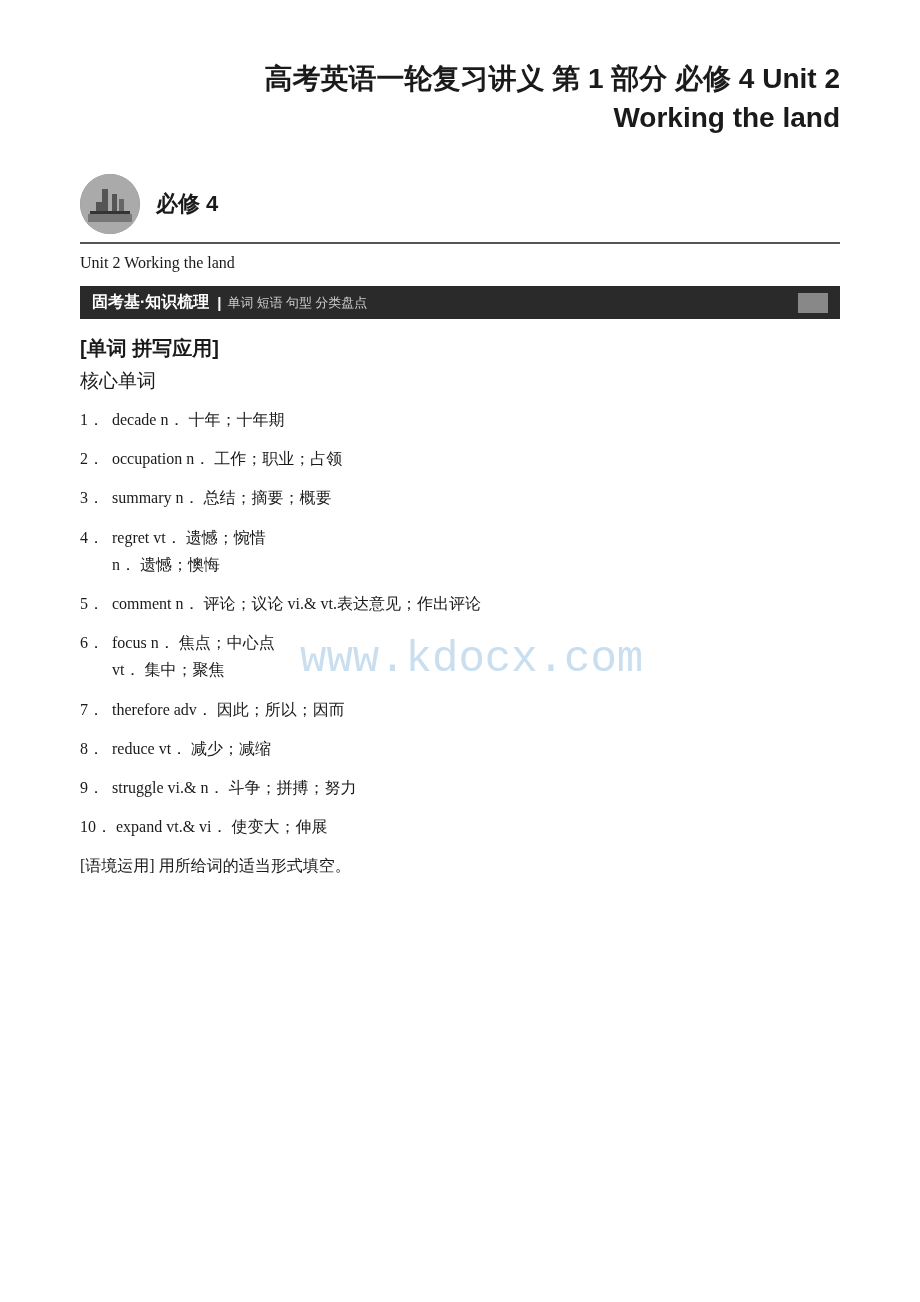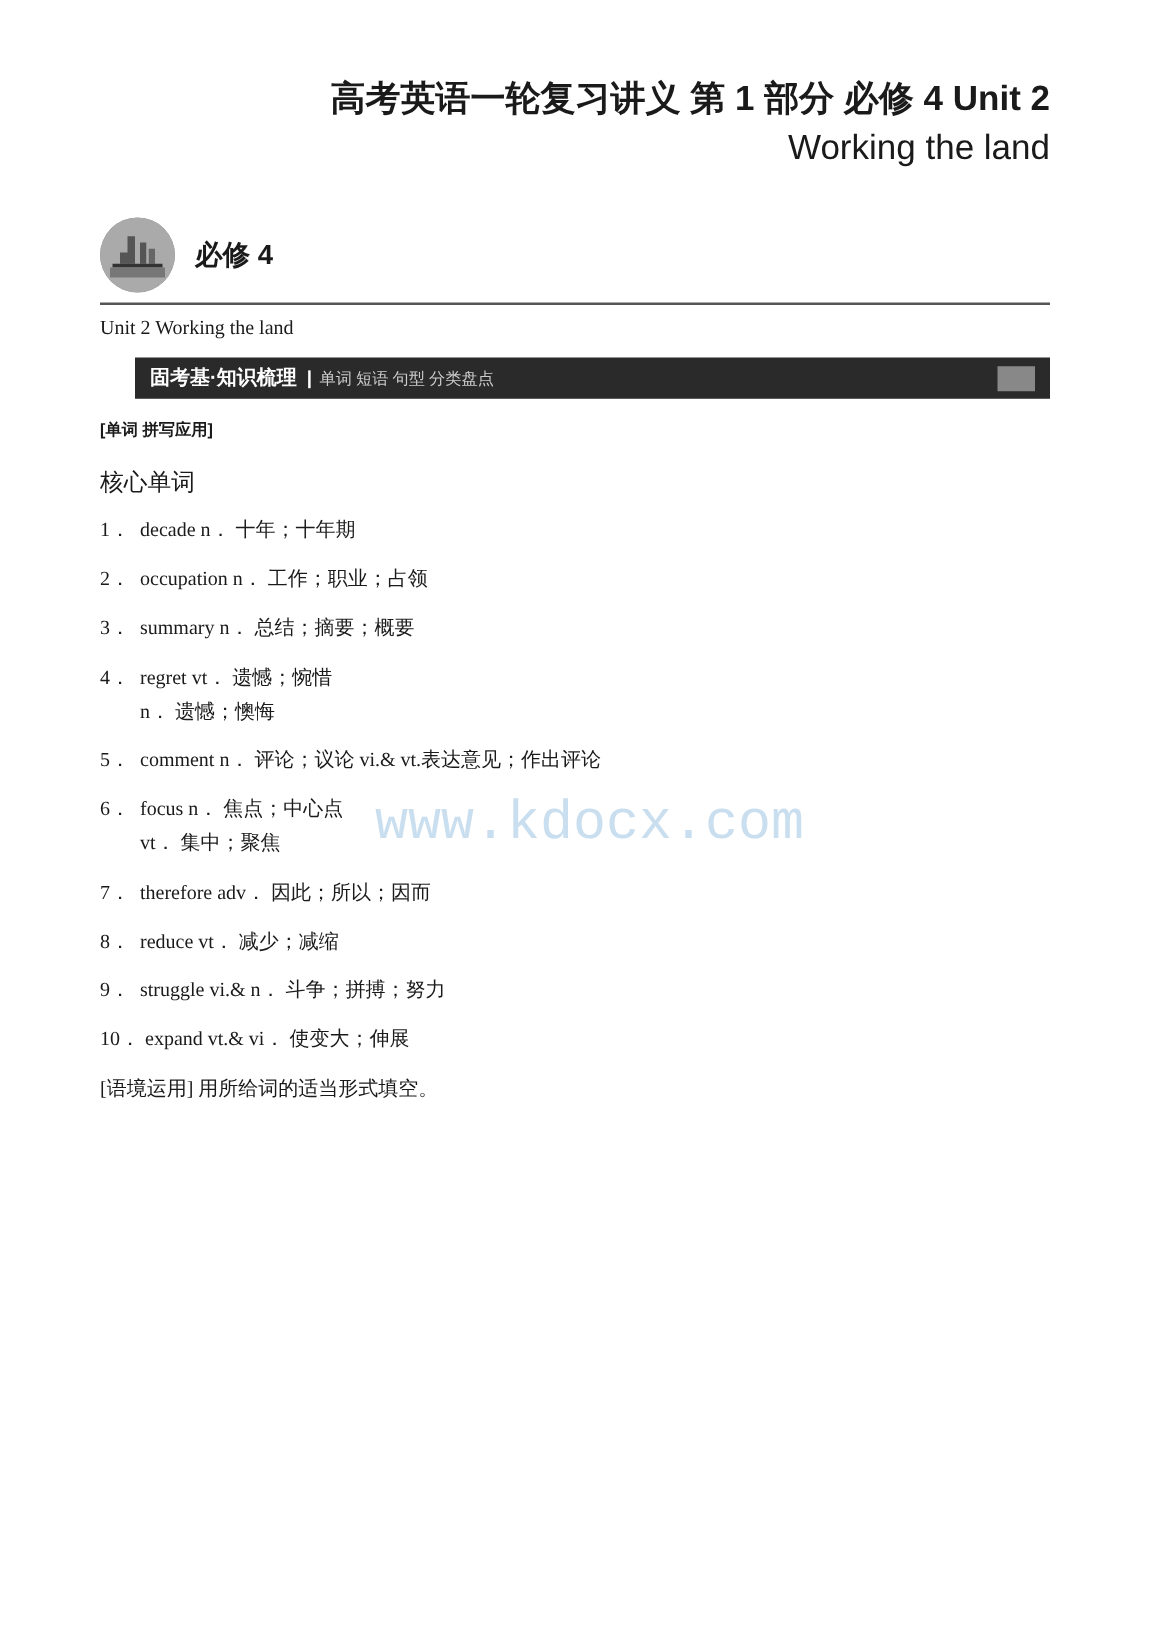--- a/index.html
+++ b/index.html
@@ -25,21 +25,21 @@
     .page-title .line1 {
       font-size: 28px;
       font-weight: bold;
       font-family: "SimHei", "黑体", sans-serif;
       display: block;
       margin-bottom: 4px;
     }
 
     .page-title .line2 {
       font-size: 28px;
-      font-weight: normal;
+      font-weight: bold;
       font-family: "SimHei", "黑体", sans-serif;
       display: block;
     }
 
     .book-header {
       display: flex;
       align-items: center;
       margin-bottom: 8px;
       padding-bottom: 8px;
       border-bottom: 2px solid #555;
@@ -78,21 +78,20 @@
     .section-header {
       background: #2a2a2a;
       color: #ffffff;
       padding: 6px 12px;
       font-size: 15px;
       font-weight: bold;
       font-family: "SimHei", "黑体", sans-serif;
       display: flex;
       align-items: center;
       margin-bottom: 16px;
-      margin-left: 28px;
     }
 
     .section-header .header-main {
       font-size: 16px;
       margin-right: 8px;
     }
 
     .section-header .header-sub {
       font-size: 13px;
       font-weight: normal;
@@ -101,23 +100,23 @@
     }
 
     .section-header .header-right {
       margin-left: auto;
       width: 30px;
       height: 20px;
       background: #888;
     }
 
     .subsection-label {
-      font-size: 13px;
-      font-weight: bold;
-      margin-bottom: 20px;
+      font-size: 20px;
+      font-weight: bold;
+      margin-bottom: 6px;
       font-family: "SimHei", "黑体", sans-serif;
     }
 
     .core-label {
       font-size: 19px;
       margin-bottom: 12px;
       font-family: "SimSun", "宋体", serif;
     }
 
     .vocab-item {

